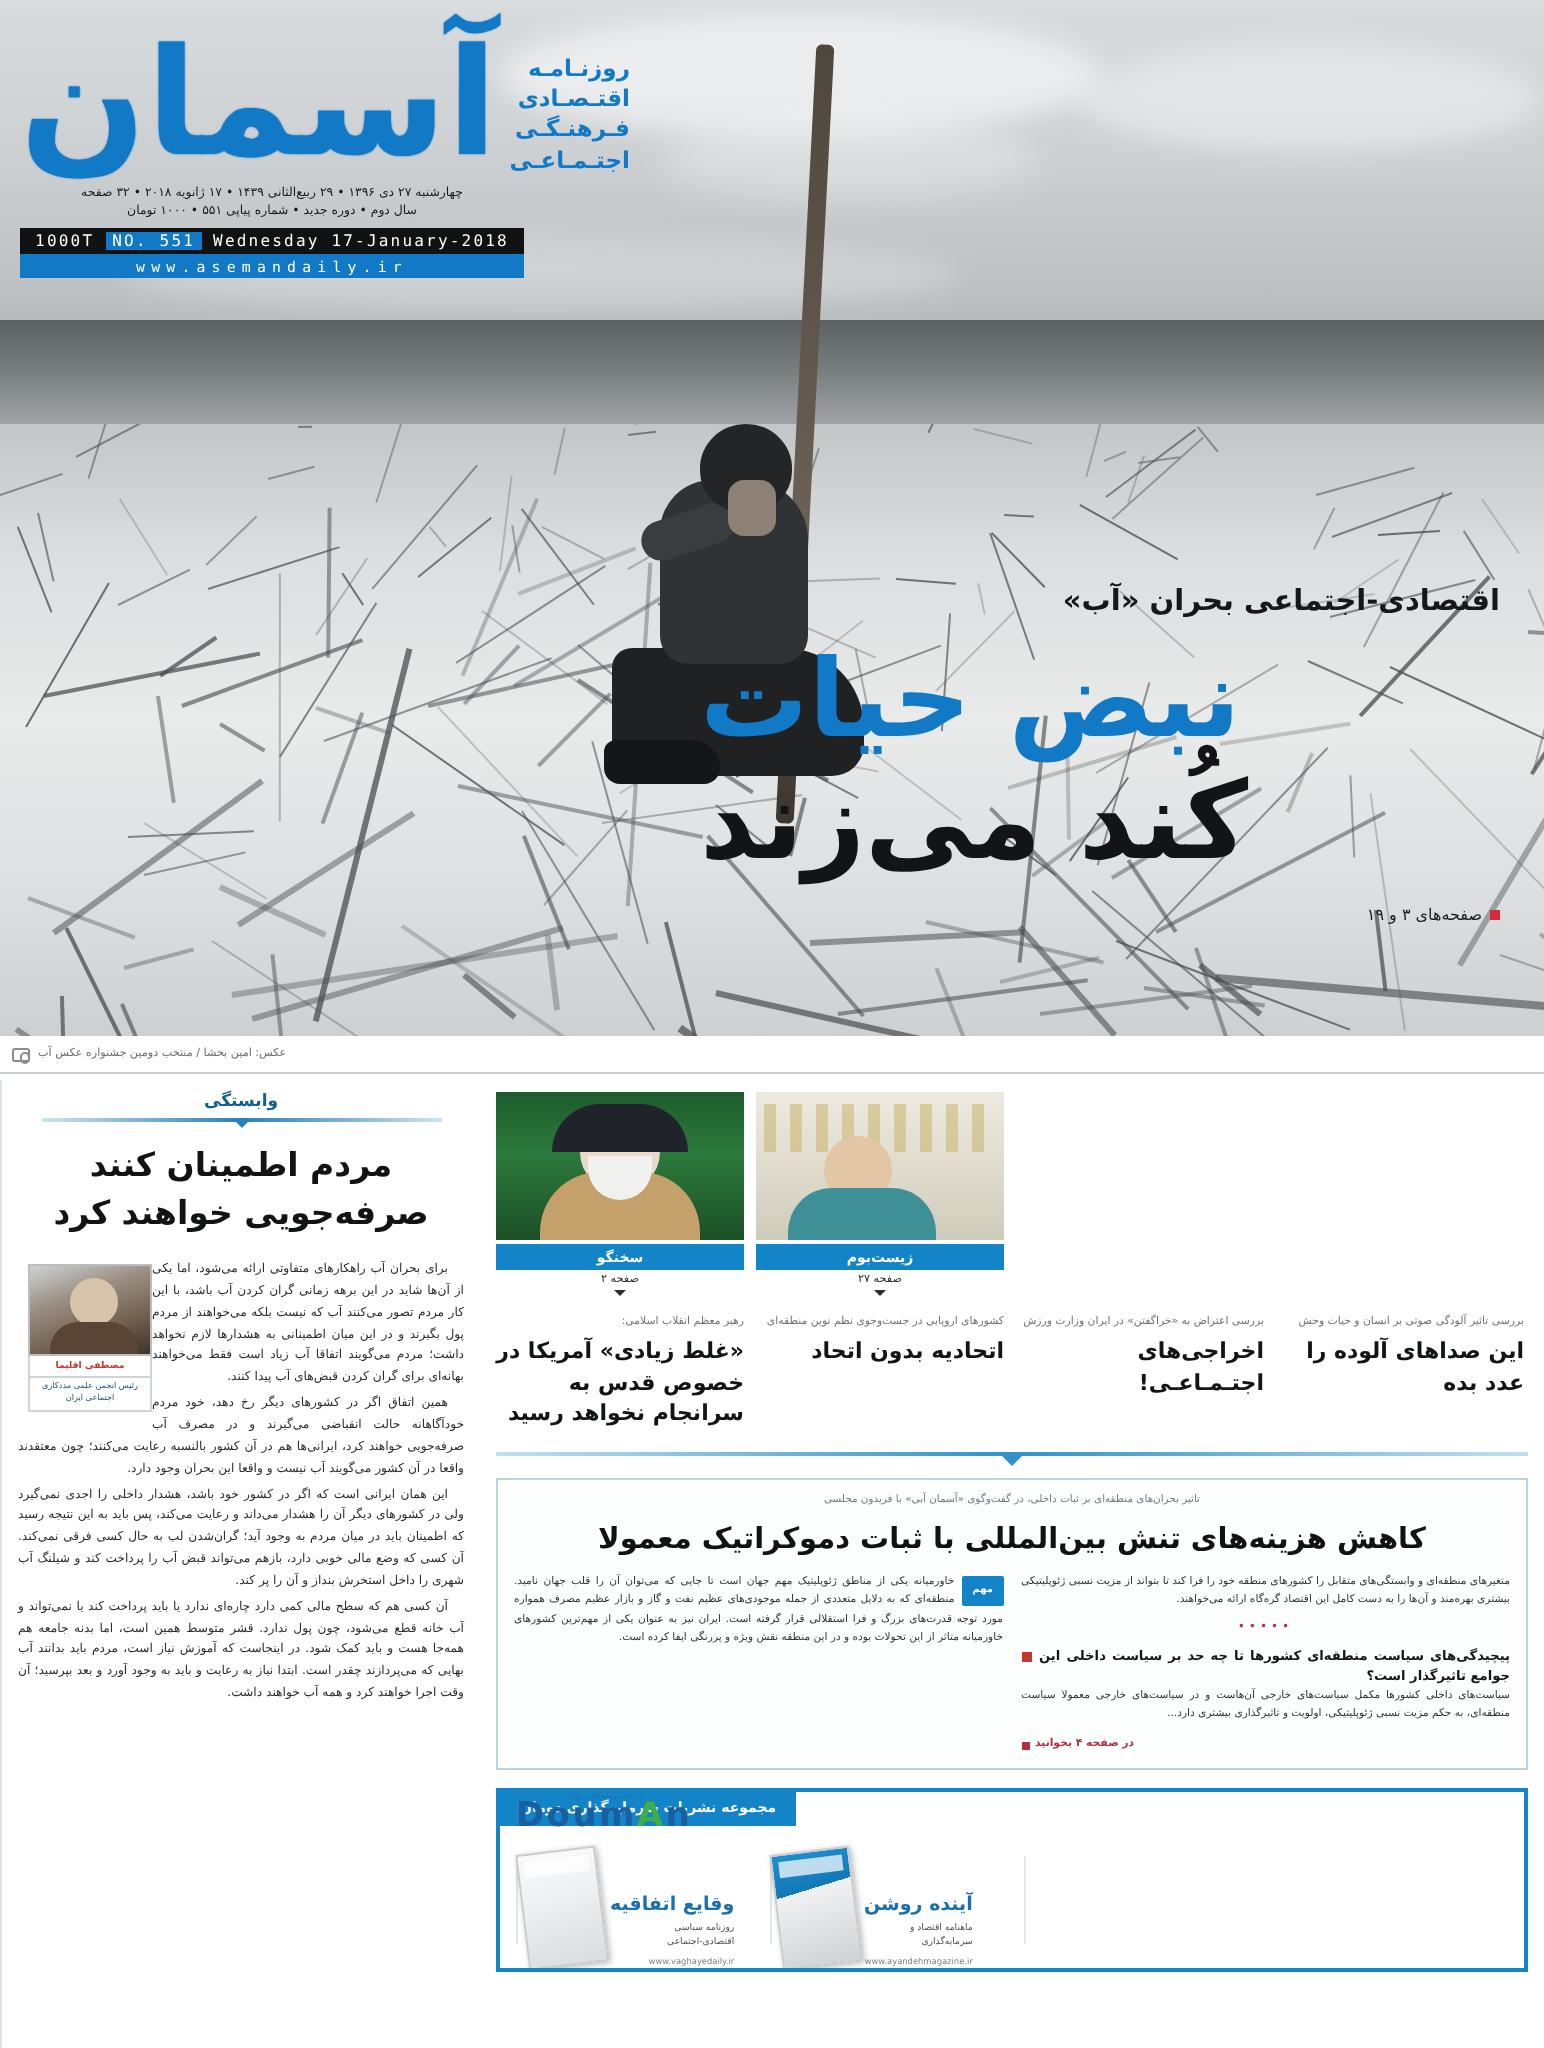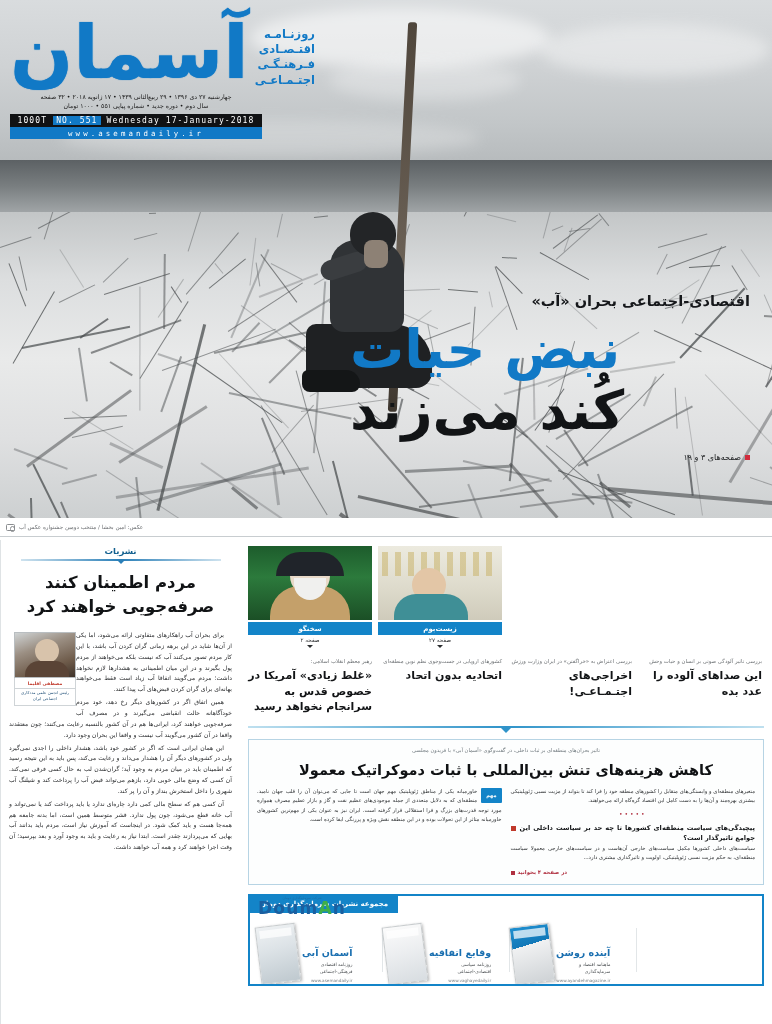--- a/index.html
+++ b/index.html
@@ -700,21 +700,21 @@
   <div class="credit">
     <span>عکس: امین بخشا / منتخب دومین جشنواره عکس آب</span>
     <span class="cam"></span>
   </div>
   <div class="hero-rule"></div>
 
   <div class="body-wrap">
 
     <div class="editorial">
       <div class="yaddasht-wrap">
-        <div class="yaddasht">نشریات</div>
+        <div class="yaddasht">وابستگی</div>
         <div class="yad-rule"></div>
       </div>
       <div class="ed-head">
         <div>مردم اطمینان کنند</div>
         <div>صرفه‌جویی خواهند کرد</div>
       </div>
       <div class="ed-body">
         <div class="author-card">
           <div class="author-photo"></div>
           <div class="author-name">مصطفی اقلیما</div>
@@ -802,33 +802,20 @@
 
       <div class="ad">
         <div class="ad-top">
           <div class="ad-title">مجموعه نشریات سرمایه‌گذاری دومان</div>
         </div>
         <div class="ad-logo">
           <div class="lg-sub">شرکت سرمایه‌گذاری دومان</div>
           <div class="lg"><span>Doum</span><span class="grn">A</span><span>n</span></div>
         </div>
         <div class="ad-body">
-          <div class="ad-item">
-            <div class="mag m4">
-                <span class="mh"></span>
-              </div>
-            <div class="ad-meta">
-              <div class="nm">آسمان آبی</div>
-              <div class="ds">
-                <div>روزنامه اقتصادی</div>
-                <div>فرهنگی-اجتماعی</div>
-              </div>
-              <div class="url">www.asemandaily.ir</div>
-            </div>
-          </div>
           <div class="ad-divider"></div>
           <div class="ad-item">
             <div class="mag m3">
                 <span class="mh"></span>
               </div>
             <div class="ad-meta">
               <div class="nm">وقایع اتفاقیه</div>
               <div class="ds">
                 <div>روزنامه سیاسی</div>
                 <div>اقتصادی-اجتماعی</div>

